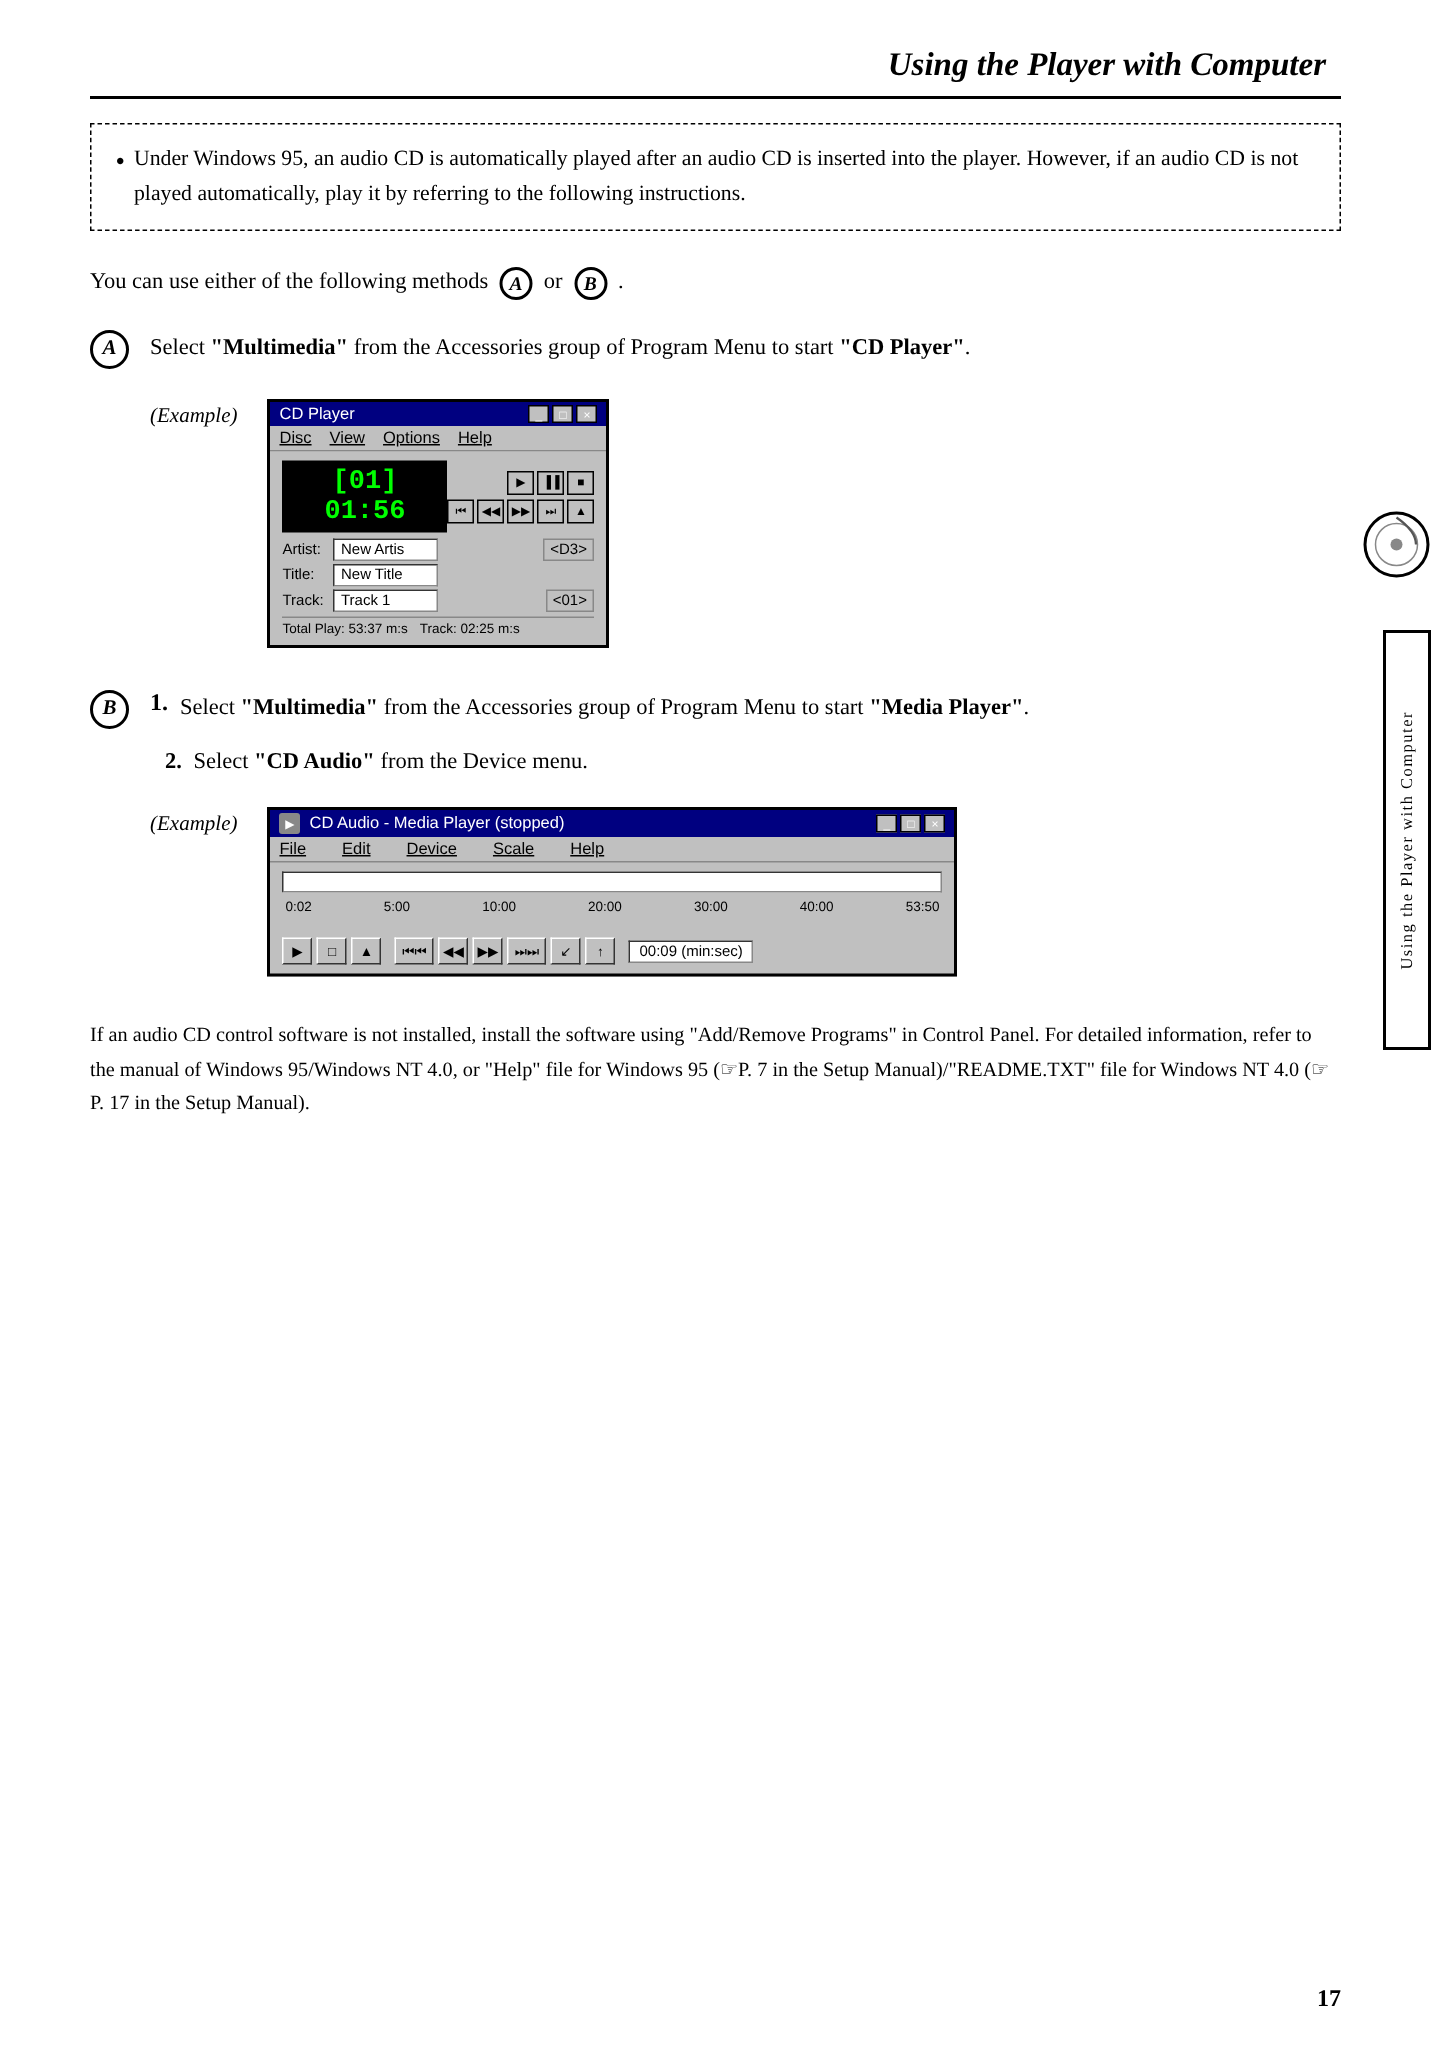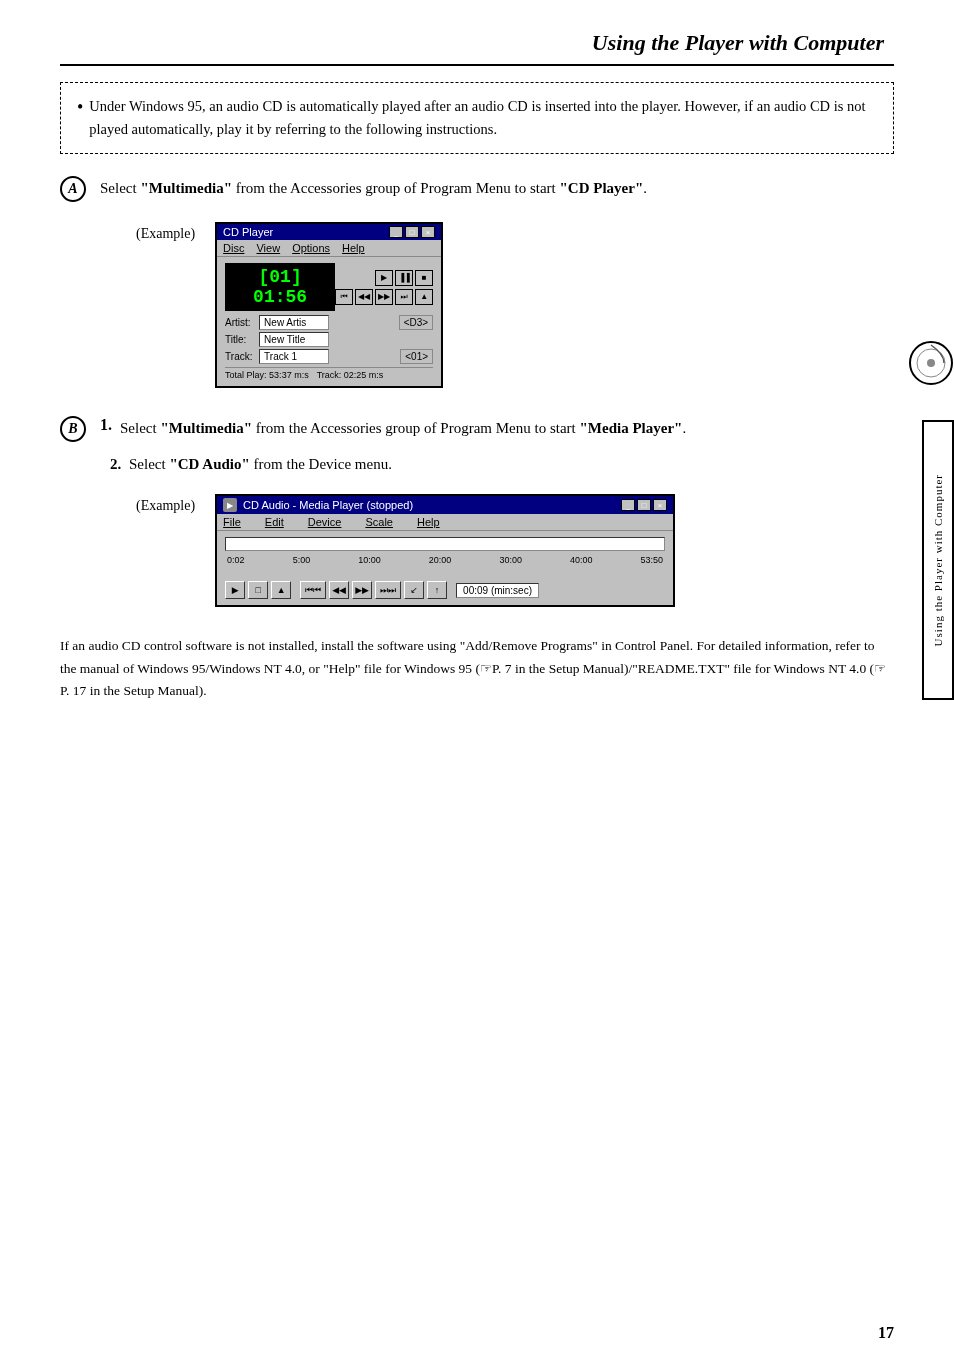--- a/index.html
+++ b/index.html
@@ -98,23 +98,23 @@
     
     .example-block {
       display: flex;
       align-items: flex-start;
       gap: 20px;
       margin-left: 40px;
       margin-bottom: 28px;
     }
     .example-label {
       font-size: 14px;
+      font-style: italic;
       white-space: nowrap;
       padding-top: 4px;
-      margin-left: 36px;
     }
 
     
     .cd-player-window {
       border: 2px solid #000;
       width: 228px;
       font-family: Arial, sans-serif;
       font-size: 11px;
       background: #c0c0c0;
     }
@@ -416,20 +416,27 @@
 
   
   <div class="info-box">
     <div class="bullet">
       <span class="bullet-dot">•</span>
       <span>Under Windows 95, an audio CD is automatically played after an audio CD is inserted into the player. However, if an audio CD is not played automatically, play it by referring to the following instructions.</span>
     </div>
   </div>
 
   
+  <div class="methods-line">
+    <span>You can use either of the following methods</span>
+    &nbsp;<span style="display:inline-flex;align-items:center;justify-content:center;width:22px;height:22px;border-radius:50%;border:2px solid #000;font-weight:bold;font-size:13px;font-style:italic;vertical-align:middle;">A</span>
+    &nbsp;<span style="font-size:15px;">or</span>&nbsp;
+    <span style="display:inline-flex;align-items:center;justify-content:center;width:22px;height:22px;border-radius:50%;border:2px solid #000;font-weight:bold;font-size:13px;font-style:italic;vertical-align:middle;">B</span>
+    &nbsp;.
+  </div>
 
   
   <div class="section-a">
     <span class="circle-label">A</span>
     <div class="section-text">
       Select <strong>"Multimedia"</strong> from the Accessories group of Program Menu to start <strong>"CD Player"</strong>.
     </div>
   </div>
 
   

